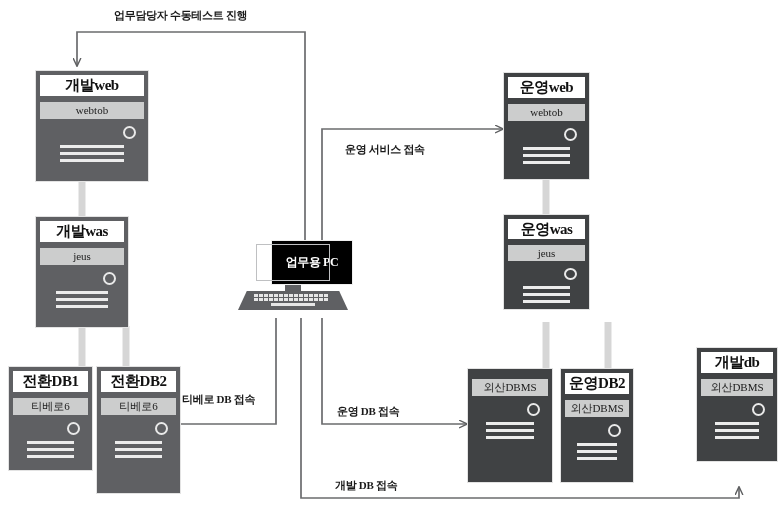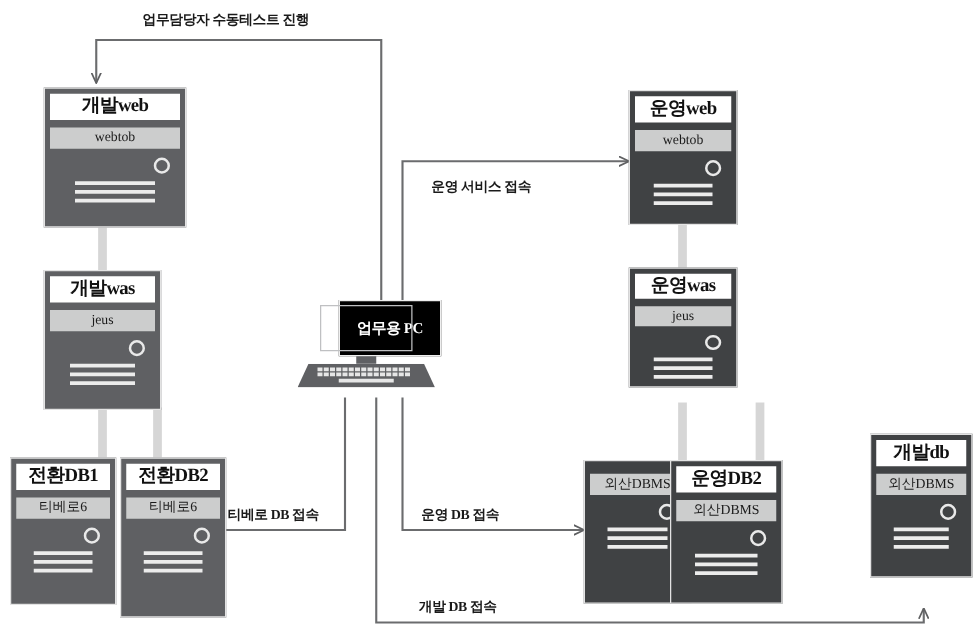--- a/index.html
+++ b/index.html
@@ -124,21 +124,21 @@
 
     <path d="M322,318 L322,424 L467,424" fill="none" stroke="#6b6c6e" stroke-width="1.7" marker-end="url(#ah)"></path>
 
     <path d="M301,318 L301,498 L739,498 L739,487" fill="none" stroke="#6b6c6e" stroke-width="1.7" marker-end="url(#ah)"></path>
   </svg>
 
   <div class="lbl" style="left:114px;top:8px;">업무담당자 수동테스트 진행</div>
 
   <div class="lbl" style="left:345px;top:142px;">운영 서비스 접속</div>
 
-  <div class="lbl" style="left:182px;top:404px;">티베로 DB 접속</div>
+  <div class="lbl" style="left:182px;top:392px;">티베로 DB 접속</div>
 
   <div class="lbl" style="left:337px;top:404px;">운영 DB 접속</div>
 
   <div class="lbl" style="left:335px;top:478px;">개발 DB 접속</div>
 
   <div class="server light" style="left:35px;top:70px;width:114px;height:112px;">
     <div class="srv-title">개발web</div>
     <div class="srv-sub">webtob</div>
     <div class="srv-led"></div>
     <div class="srv-slots">
@@ -152,21 +152,21 @@
     <div class="srv-title">개발was</div>
     <div class="srv-sub">jeus</div>
     <div class="srv-led"></div>
     <div class="srv-slots">
         <i></i>
         <i></i>
         <i></i>
       </div>
   </div>
 
-  <div class="server light" style="left:8px;top:366px;width:85px;height:118px;">
+  <div class="server light" style="left:8px;top:366px;width:85px;height:105px;">
     <div class="srv-title">전환DB1</div>
     <div class="srv-sub">티베로6</div>
     <div class="srv-led"></div>
     <div class="srv-slots">
         <i></i>
         <i></i>
         <i></i>
       </div>
   </div>
 
@@ -206,21 +206,21 @@
   <div class="server dark" style="left:467px;top:368px;width:86px;height:115px;">
     <div class="srv-sub">외산DBMS</div>
     <div class="srv-led"></div>
     <div class="srv-slots">
         <i></i>
         <i></i>
         <i></i>
       </div>
   </div>
 
-  <div class="server dark" style="left:536px;top:368px;width:90px;height:115px;">
+  <div class="server dark" style="left:560px;top:368px;width:74px;height:115px;">
     <div class="srv-title">운영DB2</div>
     <div class="srv-sub">외산DBMS</div>
     <div class="srv-led"></div>
     <div class="srv-slots">
         <i></i>
         <i></i>
         <i></i>
       </div>
   </div>
 

